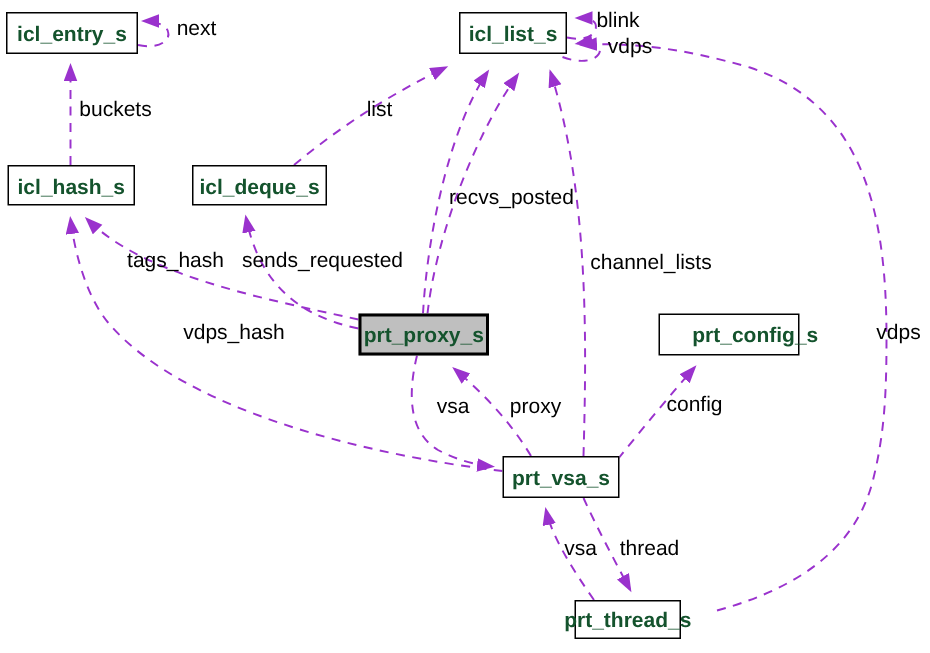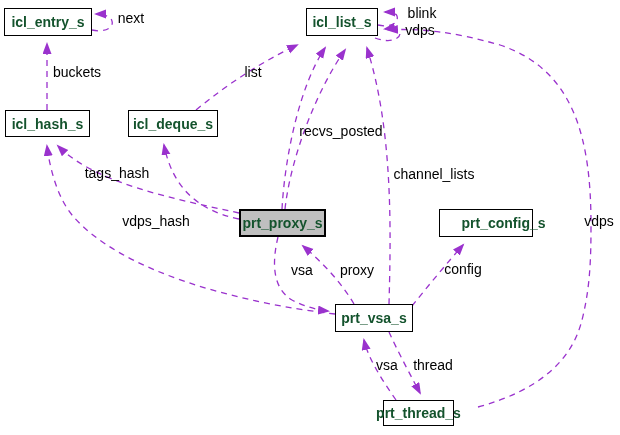--- a/index.html
+++ b/index.html
@@ -55,25 +55,26 @@
   <div class="node" style="left:5px;top:110px;width:85px;height:27px;">icl_hash_s</div>
   <div class="node" style="left:128px;top:110px;width:90px;height:27px;">icl_deque_s</div>
   <div class="node highlight" style="left:239px;top:209px;width:87px;height:28px;">prt_proxy_s</div>
   <div class="node" style="left:439px;top:209px;width:94px;height:28px;padding-left:35px;">prt_config_s</div>
   <div class="node" style="left:335px;top:304px;width:78px;height:28px;">prt_vsa_s</div>
   <div class="node" style="left:383px;top:400px;width:71px;height:26px;">prt_thread_s</div>
 
   <span class="elabel" style="left:131px;top:18px;">next</span>
   <span class="elabel" style="left:77px;top:72px;">buckets</span>
   <span class="elabel" style="left:253px;top:72px;">list</span>
-  <span class="elabel" style="left:422px;top:13px;">blink</span>
+  <span class="elabel" style="left:412px;top:13px;">blink</span>
   <span class="elabel" style="left:420px;top:30px;">vdps</span>
   <span class="elabel" style="left:341px;top:131px;">recvs_posted</span>
   <span class="elabel" style="left:434px;top:174px;">channel_lists</span>
   <span class="elabel" style="left:117px;top:173px;">tags_hash</span>
+  <span class="elabel" style="left:215px;top:173px;">sends_requested</span>
   <span class="elabel" style="left:156px;top:221px;">vdps_hash</span>
   <span class="elabel" style="left:302px;top:270px;">vsa</span>
   <span class="elabel" style="left:357px;top:270px;">proxy</span>
   <span class="elabel" style="left:463px;top:269px;">config</span>
   <span class="elabel" style="left:599px;top:221px;">vdps</span>
   <span class="elabel" style="left:387px;top:365px;">vsa</span>
   <span class="elabel" style="left:433px;top:365px;">thread</span>
 </div>
 
 </body></html>

